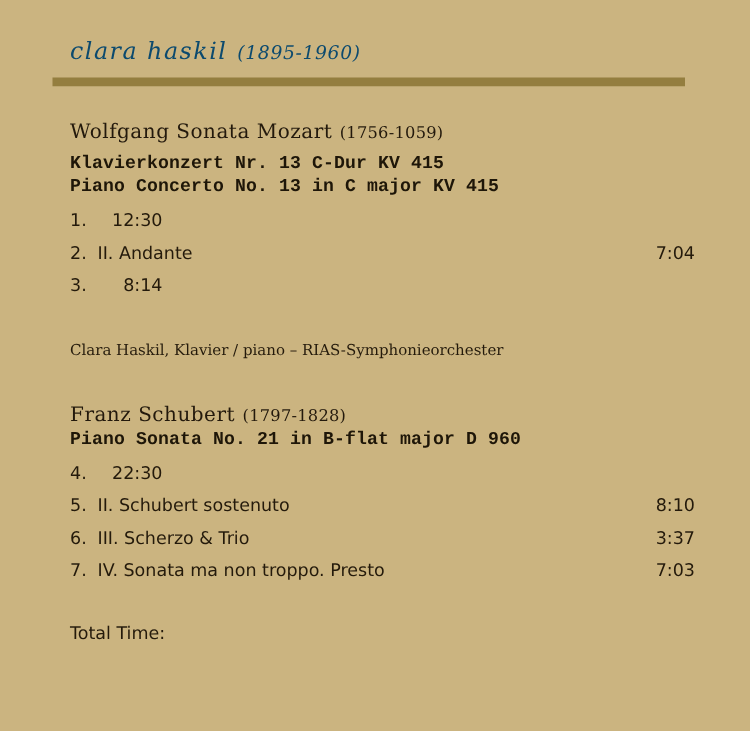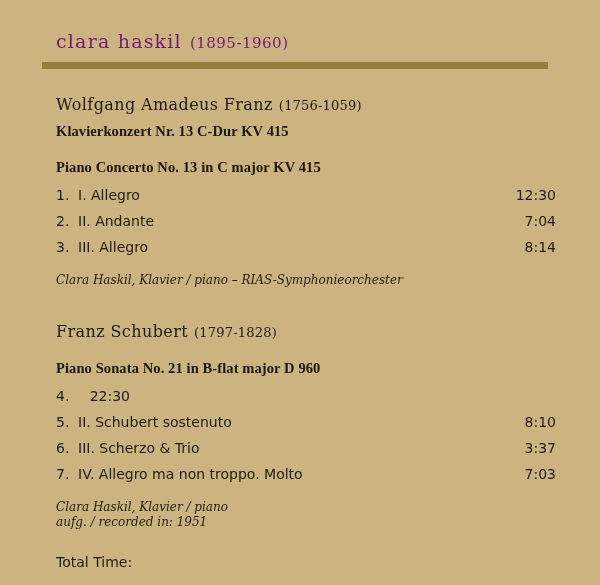--- a/index.html
+++ b/index.html
@@ -26,24 +26,25 @@
     top: 30px;
     right: 40px;
     bottom: 10px;
   }
 
   
   .header-title {
     font-family: "DejaVu Serif", serif;
     font-size: 19px;
     letter-spacing: 1.2px;
-    color: #701a75;
+    color: #0c4a6e;
     margin: 0 0 0 14px;
     padding: 0;
     white-space: nowrap;
+    font-style: italic;
   }
   .header-title .artist {
     font-weight: normal;
   }
   .header-title .years {
     font-size: 15px;
     letter-spacing: 0.5px;
     margin-left: 8px;
   }
   .header-rule {
@@ -68,29 +69,29 @@
     letter-spacing: 0.4px;
     white-space: nowrap;
   }
   .composer .comp-dates {
     font-size: 13px;
     letter-spacing: 0.2px;
     margin-left: 6px;
   }
 
   .title-line {
-    font-family: Liberation Serif, serif;
+    font-family: Liberation Mono, monospace;
     font-weight: bold;
     font-size: 14.5px;
     color: #1e1608;
     margin-top: 9px;
     letter-spacing: 0.1px;
     white-space: nowrap;
   }
-  .title-line.second-line { margin-top: 19px; }
+  .title-line.second-line { margin-top: 3px; }
 
   .tracks {
     margin-top: 11px;
   }
   .track {
     display: flex;
     align-items: baseline;
     font-size: 14px;
     color: #241a0b;
     height: 26px;
@@ -105,23 +106,22 @@
     white-space: nowrap;
   }
   .track .tdur {
     flex: 0 0 auto;
     width: 52px;
     text-align: right;
     padding-right: 4px;
   }
 
   .credits {
-    margin-top: 8px;
+    margin-top: 26px;
     font-family: "DejaVu Serif", serif;
-    font-style: italic;
     font-size: 12px;
     line-height: 15px;
     color: #241a0b;
   }
   .credits .line { white-space: nowrap; }
   .total-row {
     margin-left: 14px;
     margin-top: 24px;
     position: relative;
     height: 46px;
@@ -140,39 +140,37 @@
 <div class="page">
   <div class="inner">
 
     <div class="header-title">
       <span class="artist">clara haskil</span><span class="years">(1895-1960)</span>
     </div>
     <div class="header-rule"></div>
 
     <div class="work first">
       <div class="composer">
-        <span>Wolfgang Amadeus Franz</span><span class="comp-dates">(1756-1059)</span>
+        <span>Wolfgang Sonata Mozart</span><span class="comp-dates">(1756-1059)</span>
       </div>
       <div class="title-line">Klavierkonzert Nr. 13 C-Dur KV 415</div>
       <div class="title-line second-line">Piano Concerto No. 13 in C major KV 415</div>
 
       <div class="tracks">
         <div class="track">
           <span class="num">1.</span>
-          <span class="tname">I. Allegro</span>
           <span class="tdur">12:30</span>
         </div>
         <div class="track">
           <span class="num">2.</span>
           <span class="tname">II. Andante</span>
           <span class="tdur">7:04</span>
         </div>
         <div class="track">
           <span class="num">3.</span>
-          <span class="tname">III. Allegro</span>
           <span class="tdur">8:14</span>
         </div>
       </div>
 
       <div class="credits">
         <div class="line">Clara Haskil, Klavier / piano – RIAS-Symphonieorchester</div>
       </div>
     </div>
 
     <div class="work second">
@@ -191,29 +189,25 @@
           <span class="tname">II. Schubert sostenuto</span>
           <span class="tdur">8:10</span>
         </div>
         <div class="track">
           <span class="num">6.</span>
           <span class="tname">III. Scherzo &amp; Trio</span>
           <span class="tdur">3:37</span>
         </div>
         <div class="track">
           <span class="num">7.</span>
-          <span class="tname">IV. Allegro ma non troppo. Molto</span>
+          <span class="tname">IV. Sonata ma non troppo. Presto</span>
           <span class="tdur">7:03</span>
         </div>
       </div>
 
-      <div class="credits">
-        <div class="line">Clara Haskil, Klavier / piano</div>
-        <div class="line">aufg. / recorded in: 1951</div>
-      </div>
     </div>
 
     <div class="total-row">
       <span class="tl-label">Total Time:</span>
 
     </div>
 
   </div>
 </div>
 

